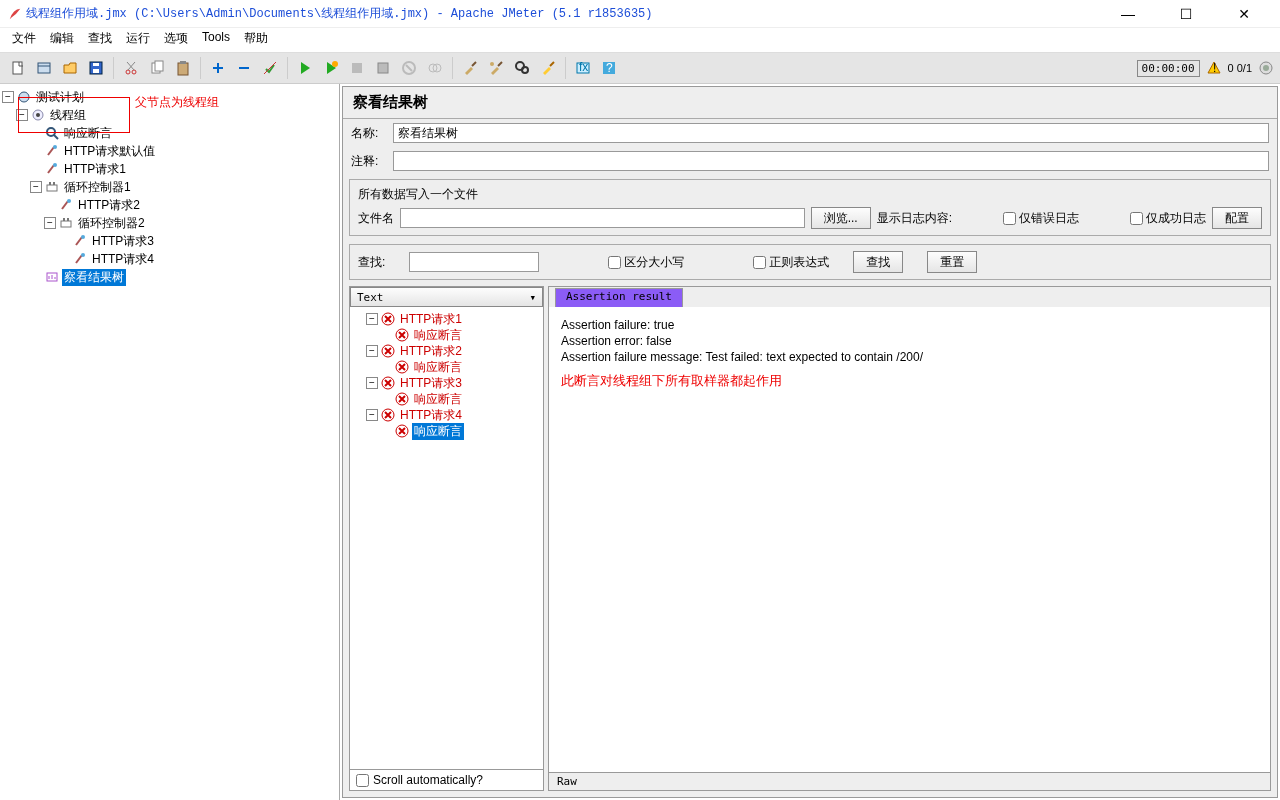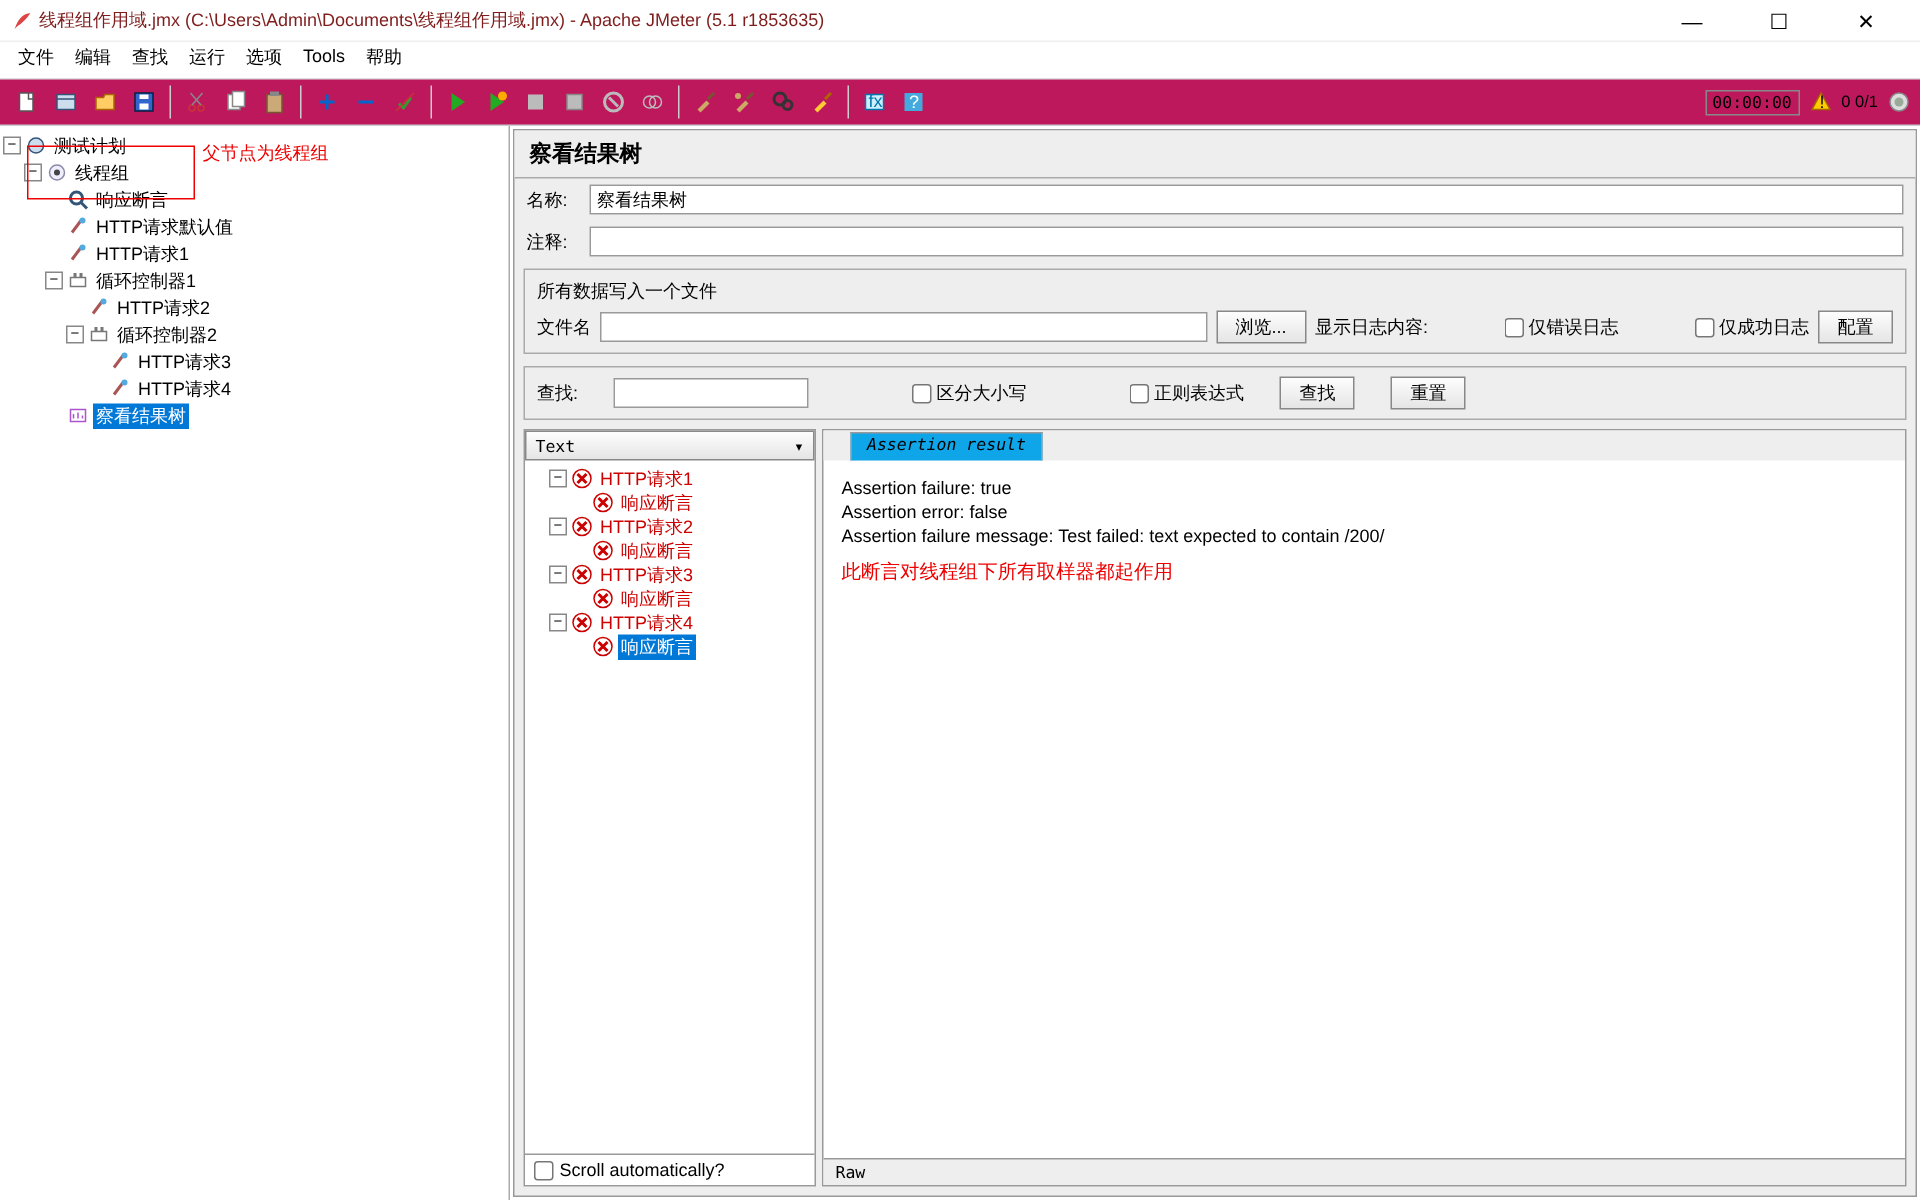--- a/index.html
+++ b/index.html
@@ -1,24 +1,24 @@
 <!DOCTYPE html>
 <html><head>
 <meta charset="utf-8">
 <style>
 * { box-sizing: border-box; margin: 0; padding: 0; font-family: "Microsoft YaHei", "SimSun", sans-serif; font-size: 12px; }
 body { background: #fff; overflow: hidden; width: 1280px; height: 800px; }
 .titlebar { height: 28px; display: flex; align-items: center; padding: 0 8px; background: #fff; border-bottom: 1px solid #eee; }
 .titlebar .feather { width:14px; height:14px; margin-right:4px; }
-.titlebar-title { flex:1; color:#7f1d1d; font-size:12px; }
+.titlebar-title { flex:1; color:#1d4ed8; font-size:12px;font-family:Liberation Mono, monospace; }
 .win-controls { display:flex; gap:18px; margin-right:8px; }
 .win-btn { width:40px; height:20px; display:flex; align-items:center; justify-content:center; font-size:14px; }
 .menubar { height:24px; display:flex; align-items:flex-start; gap:2px; padding:0 6px; }
 .menubar span { padding:2px 6px; }
-.toolbar { height:32px; display:flex; align-items:center; padding:2px 6px; gap:2px; border-top:1px solid #ddd; border-bottom:1px solid #ccc; background:#be185d; }
+.toolbar { height:32px; display:flex; align-items:center; padding:2px 6px; gap:2px; border-top:1px solid #ddd; border-bottom:1px solid #ccc; background:#e5e5e5; }
 .tbtn { width:24px; height:24px; display:flex; align-items:center; justify-content:center; border:1px solid transparent; border-radius:2px; }
 .tsep { width:1px; height:22px; background:#ccc; margin:0 3px; }
 .status-right { margin-left:auto; display:flex; align-items:center; gap:6px; }
 .timer-box { border:1px solid #888; padding:1px 4px; font-family:monospace; font-size:11px; min-width:60px; }
 .counter { font-size:11px; }
 .main { display:flex; height:716px; }
 .left-panel { width:340px; border-right:1px solid #aaa; overflow:auto; padding:4px 2px; background:#fff; }
 .tree { font-size:12px; }
 .tree-row { display:flex; align-items:center; height:18px; white-space:nowrap; }
 .tree-toggle { width:12px; height:12px; border:1px solid #888; display:inline-flex; align-items:center; justify-content:center; font-size:10px; line-height:1; margin-right:2px; background:#fff; cursor:pointer; }
@@ -43,21 +43,21 @@
 .results-left { width:195px; display:flex; flex-direction:column; border:1px solid #999; background:#fff; }
 .combo { border:1px solid #888; background:linear-gradient(#fdfdfd,#e5e5e5); height:20px; display:flex; align-items:center; padding:0 6px; font-family:monospace; font-size:11px; position:relative; }
 .combo::after { content:"▾"; position:absolute; right:6px; }
 .result-tree { flex:1; overflow:auto; padding:4px 2px; font-family:"SimSun",monospace; font-size:12px; }
 .result-tree .tree-row { height:16px; }
 .rlabel { color:#c00; padding:0 2px; }
 .rlabel.sel { background:#0078d7; color:#fff; }
 .auto-scroll { border-top:1px solid #999; padding:3px 6px; display:flex; align-items:center; gap:4px; font-family:monospace; font-size:11px; }
 .results-right { flex:1; display:flex; flex-direction:column; border:1px solid #999; background:#fff; }
 .tab-strip { display:flex; background:#eee; height:20px; align-items:flex-end; }
-.tab { border:1px solid #999; border-bottom:none; background:#0ea5e9; padding:1px 10px; font-family:monospace; font-size:11px; height:19px; margin-left:18px;font-style:italic; }
+.tab { border:1px solid #999; border-bottom:none; background:#8b5cf6; padding:1px 10px; font-family:monospace; font-size:11px; height:19px; margin-left:6px; }
 .assertion-pane { flex:1; padding:10px 12px; font-family:"SimSun",monospace; font-size:12px; overflow:auto; position:relative; }
 .assertion-pane div { line-height:16px; white-space:pre; }
 .raw-bar { border-top:1px solid #999; padding:2px 8px; font-family:monospace; font-size:11px; background:#eee; }
 svg { display:block; }
 .feather-svg { fill:#d44; }
 .ico-err { width:14px; height:14px; }
 </style>
 </head>
 <body>
 

